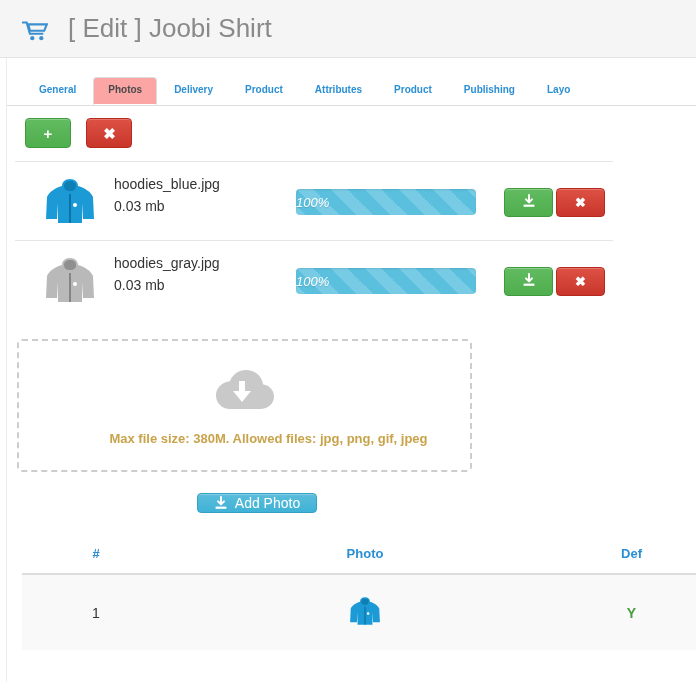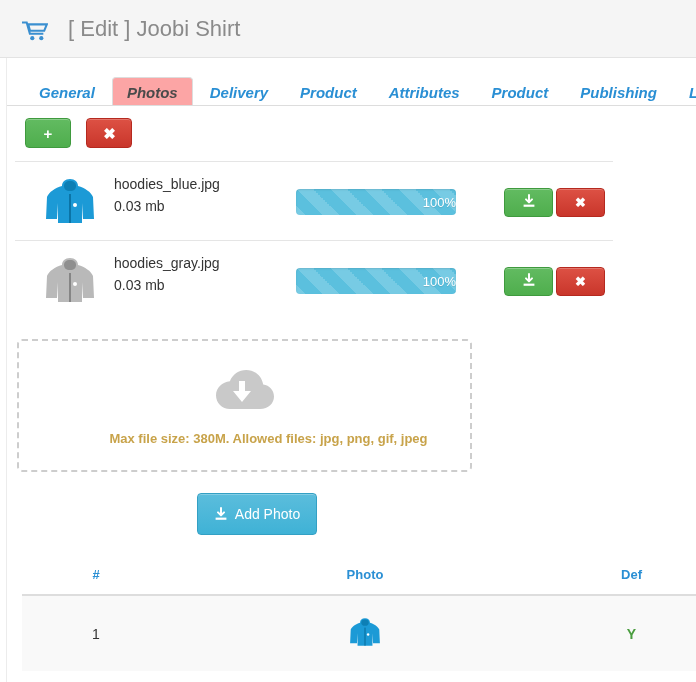--- a/index.html
+++ b/index.html
@@ -28,21 +28,21 @@
     position: relative;
     top: 2px;
   }
   .hdr-title {
     font-size: 26px;
     font-weight: bold;
     color: #2a8fd4;
     letter-spacing: -0.2px;
   }
   .hdr-sub {
-    font-size: 22px;
+    font-size: 26px;
     color: #8a8a8a;
     margin-left: 9px;
     font-weight: normal;
   }
 
   
   .body-wrap {
     position: relative;
     padding-left: 7px;
     height: 624px;
@@ -58,31 +58,30 @@
   .tabs {
     position: relative;
     height: 48px;
     padding: 18px 0 0 17px;
     white-space: nowrap;
     border-bottom: 1px solid #dddddd;
     overflow: hidden;
   }
   .tab {
     display: inline-block;
-    font-size: 15px;
+    font-size: 10px;
     font-weight: bold;
     color: #2a8fd4;
     padding: 6px 14px 9px 14px;
     margin-right: 2px;
     cursor: pointer;
     border: 1px solid transparent;
     border-bottom: none;
     position: relative;
     top: 1px;
-    font-style: italic;
   }
   .tab.active {
     color: #4a4a4a;
     background: #fca5a5;
     border: 1px solid #dddddd;
     border-bottom: 1px solid #ffffff;
     border-radius: 4px 4px 0 0;
   }
 
   
@@ -139,35 +138,36 @@
     font-size: 14px;
     color: #333;
     line-height: 1.55;
   }
   .file-meta .fname { display: block; }
   .file-meta .fsize { display: block; }
 
   .progress {
     position: absolute;
     left: 281px; top: 27px;
-    width: 160px; height: 26px;
+    width: 180px; height: 26px;
     border-radius: 4px;
     background-color: #5bc0de;
     background-image: linear-gradient(45deg,
       rgba(255,255,255,.17) 25%, transparent 25%,
       transparent 50%, rgba(255,255,255,.17) 50%,
       rgba(255,255,255,.17) 75%, transparent 75%, transparent);
     background-size: 34px 34px;
     box-shadow: inset 0 1px 2px rgba(0,0,0,.10);
     color: #fff;
     font-size: 13px;
     display: flex;
     align-items: center;
-    justify-content: flex-end;
+    justify-content: flex-start;
     text-shadow: 0 1px 1px rgba(0,0,0,.12);
+    font-style: italic;
   }
 
   .row-act {
     position: absolute;
     top: 26px;
     width: 49px; height: 29px;
   }
   .row-act.dl { left: 489px; }
   .row-act.rm { left: 541px; }
 
@@ -191,21 +191,21 @@
   }
 
   
   .addphoto-wrap {
     width: 480px;
     margin-left: 10px;
     text-align: center;
     padding-top: 21px;
   }
   .addphoto {
-    height: 42px;
+    height: 20px;
     padding: 8px 16px;
     font-size: 14px;
     font-weight: normal;
   }
   .addphoto .dlglyph { margin-right: 7px; display: inline-flex; }
 
   
   .photo-table {
     margin: 23px 0 0 15px;
     width: 681px;

